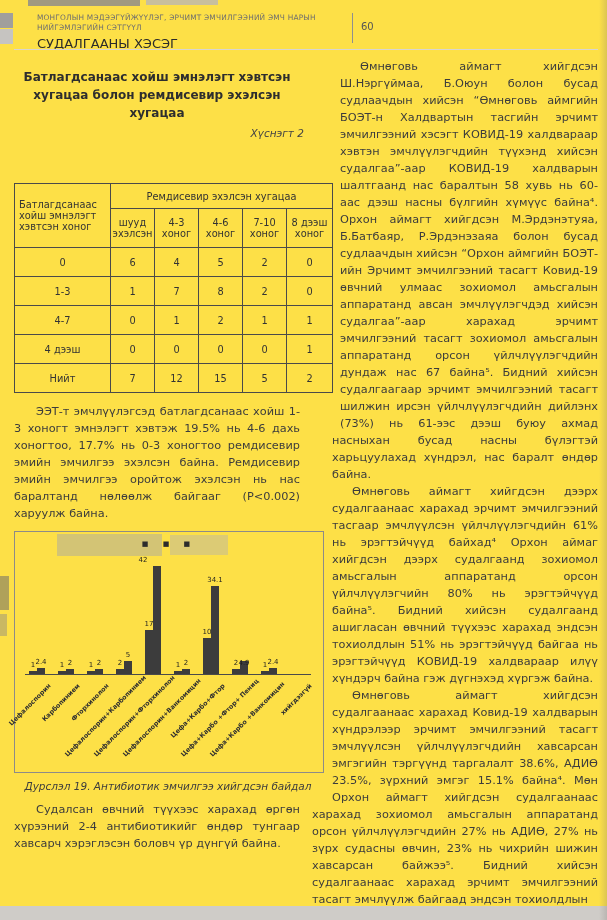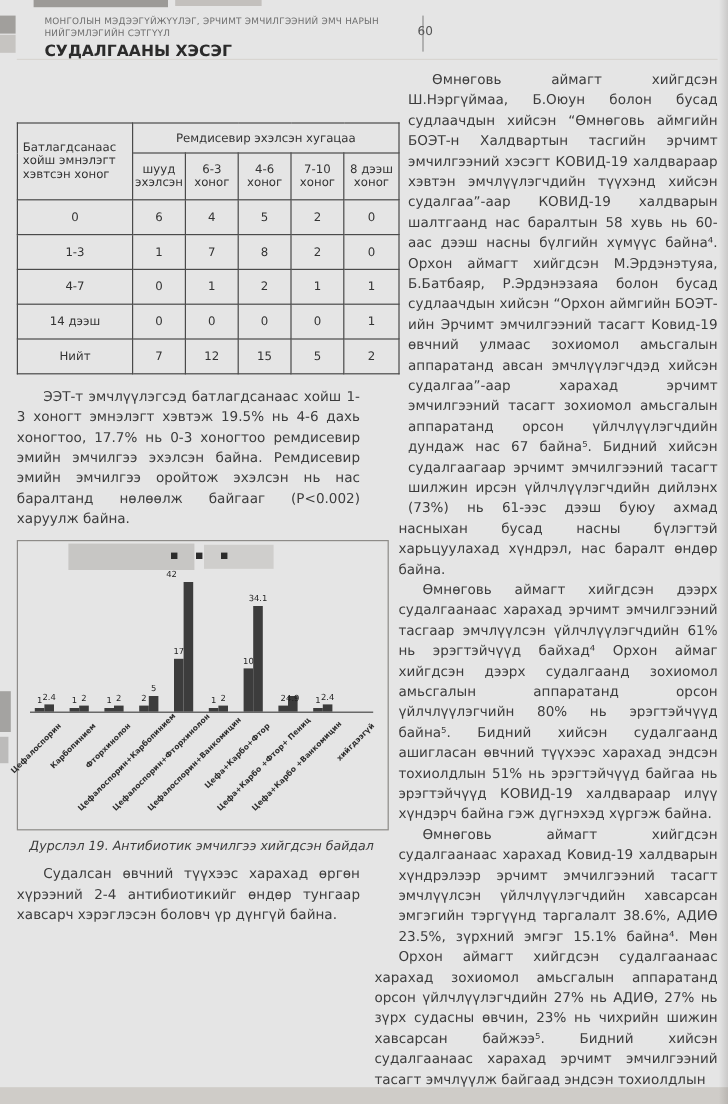--- a/index.html
+++ b/index.html
@@ -1,36 +1,36 @@
 <!DOCTYPE html>
 <html><head>
 <meta charset="utf-8">
 <style>
   html,body{margin:0;padding:0;}
   #page{
     position:relative; width:607px; height:920px; overflow:hidden;
-    background:#e5e5e5; color:#3a3a3a;
+    background:#fde047; color:#3a3a3a;
     font-family:"DejaVu Sans","Liberation Sans",sans-serif;
   }
   
   .strip1{position:absolute;left:28px;top:0;width:112px;height:6px;background:#8f8d8a;opacity:.85;}
   .strip2{position:absolute;left:146px;top:0;width:72px;height:5px;background:#bab7b3;opacity:.8;}
   .band-bottom{position:absolute;left:0;top:906px;width:607px;height:14px;background:#cfccc8;}
   .edge-right{position:absolute;right:0;top:0;width:8px;height:920px;background:linear-gradient(to right,rgba(0,0,0,0),rgba(120,116,112,.25));}
   .smudge1{position:absolute;left:0;top:576px;width:9px;height:34px;background:#6f6d6a;opacity:.55;}
   .smudge2{position:absolute;left:0;top:614px;width:7px;height:22px;background:#8a8784;opacity:.45;}
 
   
   .hdr-sq1{position:absolute;left:0;top:13px;width:13px;height:15px;background:#a19f9c;}
   .hdr-sq2{position:absolute;left:0;top:29px;width:13px;height:15px;background:#c6c4c1;}
   .hdr-text{position:absolute;left:37px;top:13px;width:310px;}
   .journal-line{font-size:7.4px;color:#6e6e6e;letter-spacing:.2px;line-height:10px;}
-  .section-title{font-size:13px;font-weight:bold;color:#2b2b2b;margin-top:3px;}
+  .section-title{font-size:13px;font-weight:normal;color:#2b2b2b;margin-top:3px;}
   .hdr-divider{position:absolute;left:352px;top:13px;width:1px;height:30px;background:#8f8f8f;}
-  .page-number{position:absolute;left:348px;top:21px;font-size:10px;color:#555;}
+  .page-number{position:absolute;left:361px;top:21px;font-size:10px;color:#555;}
   .hdr-rule{position:absolute;left:14px;top:49px;width:584px;height:1px;background:#d8d5d1;}
 
   
   .col-left{position:absolute;left:14px;top:58px;width:286px;}
   .col-right{position:absolute;left:312px;top:58px;width:286px;}
   p.body-text{margin:0;text-align:justify;text-indent:22px;font-size:11.3px;line-height:17px;color:#3c3c3c;}
   .col-right p.body-text{text-indent:20px;}
 
   .table-title{font-weight:bold;text-align:center;font-size:12px;line-height:18px;margin:10px 4px 5px 4px;color:#2e2e2e;}
   .table-caption{width:318px;text-align:right;font-style:italic;font-size:10.5px;margin:0 0 3px 0;padding-right:28px;box-sizing:border-box;color:#444;}
@@ -76,38 +76,40 @@
   <div class="hdr-sq2"></div>
   <div class="hdr-text">
     <div class="journal-line">МОНГОЛЫН МЭДЭЭГҮЙЖҮҮЛЭГ, ЭРЧИМТ ЭМЧИЛГЭЭНИЙ ЭМЧ НАРЫН НИЙГЭМЛЭГИЙН СЭТГҮҮЛ</div>
     <div class="section-title">СУДАЛГААНЫ ХЭСЭГ</div>
   </div>
   <div class="hdr-divider"></div>
   <div class="page-number">60</div>
   <div class="hdr-rule"></div>
 
   <div class="col-left">
+    <div class="table-title">Батлагдсанаас хойш эмнэлэгт хэвтсэн хугацаа болон ремдисевир эхэлсэн хугацаа</div>
+    <div class="table-caption">Хүснэгт 2</div>
 
     <table class="data-table">
       <colgroup>
         <col style="width:96px">
           <col style="width:44px">
           <col style="width:44px">
         <col style="width:44px">
           <col style="width:44px">
           <col style="width:46px">
       </colgroup>
       <thead>
         <tr class="grouphead">
           <th rowspan="2" class="rowhead">Батлагдсанаас хойш эмнэлэгт хэвтсэн хоног</th>
           <th colspan="5">Ремдисевир эхэлсэн хугацаа</th>
         </tr>
         <tr class="subhead">
             <th>шууд эхэлсэн</th>
-            <th>6-3 хоног</th>
+            <th>4-3 хоног</th>
             <th>4-6 хоног</th>
             <th>7-10 хоног</th>
             <th>8 дээш хоног</th>
           </tr>
       </thead>
       <tbody>
           <tr>
             <td>0</td>
             <td>6</td>
             <td>4</td>
@@ -125,21 +127,21 @@
           </tr>
           <tr>
             <td>4-7</td>
             <td>0</td>
             <td>1</td>
             <td>2</td>
             <td>1</td>
             <td>1</td>
           </tr>
           <tr>
-            <td>14 дээш</td>
+            <td>4 дээш</td>
             <td>0</td>
             <td>0</td>
             <td>0</td>
             <td>0</td>
             <td>1</td>
           </tr>
           <tr>
             <td>Нийт</td>
             <td>7</td>
             <td>12</td>

